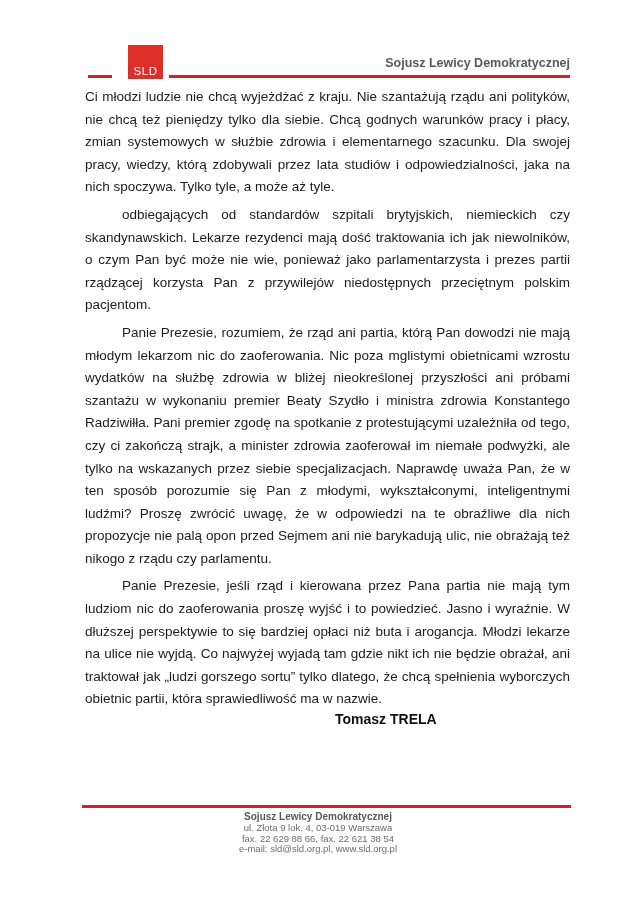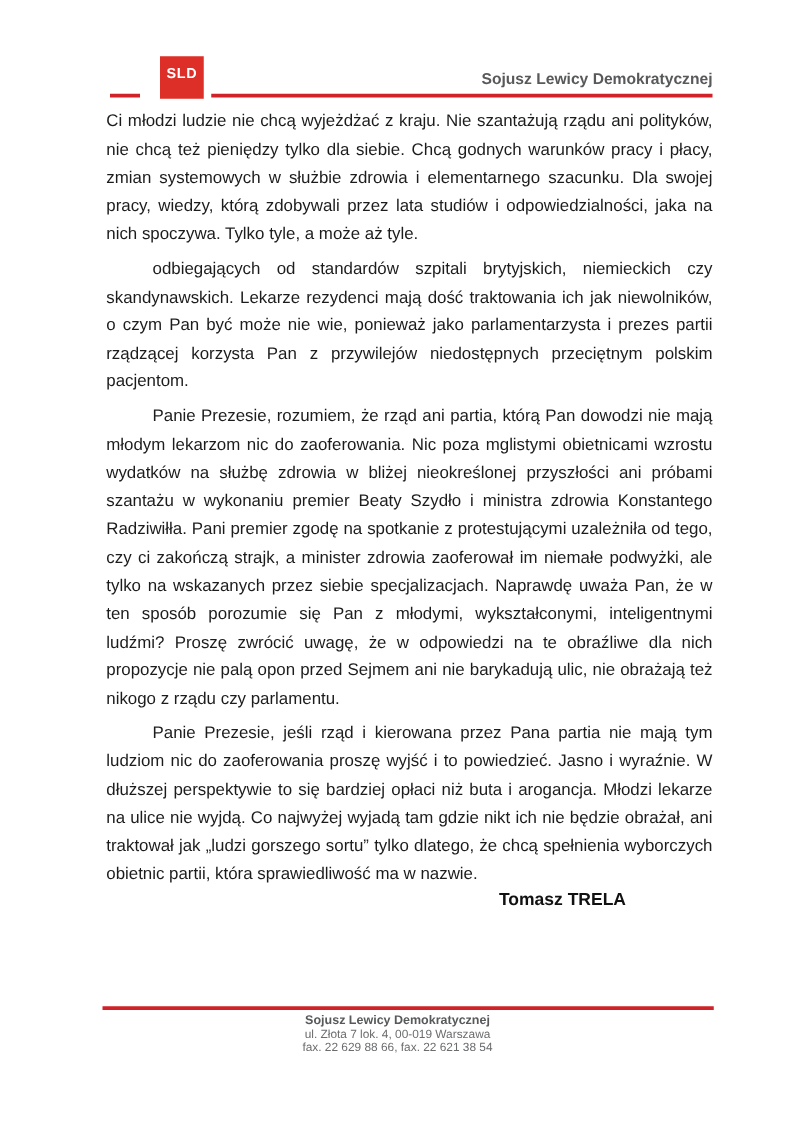--- a/index.html
+++ b/index.html
@@ -23,24 +23,24 @@
     position: absolute;
     left: 128px; top: 45px;
     width: 35px; height: 34px;
     background: #dd2f28;
     display: flex;
     align-items: flex-end;
     justify-content: center;
   }
   .logo-square span {
     color: #ffffff;
-    font-weight: bold;
+    font-weight: normal;
     font-size: 11.5px;
     letter-spacing: 0.5px;
-    padding-bottom: 14px;
+    padding-bottom: 2px;
   }
   .header-line {
     position: absolute;
     left: 169px; top: 75px;
     width: 401px; height: 3px;
     background: #cf2329;
   }
   .header-org {
     position: absolute;
     top: 56px; right: 66px;
@@ -60,21 +60,20 @@
     color: #1c1c1c;
   }
   .body-text p { margin: 0; }
   .body-text p + p { margin-top: 5px; text-indent: 37px; }
 
   
   .signature {
     position: absolute;
     top: 711px; left: 335px;
     width: 230px;
-    text-align: center;
     font-weight: bold;
     font-size: 14px;
     color: #111111;
   }
 
   
   .footer-line {
     position: absolute;
     left: 82px; top: 805px;
     width: 489px; height: 3px;
@@ -111,17 +110,18 @@
     <p>odbiegających od standardów szpitali brytyjskich, niemieckich czy skandynawskich. Lekarze rezydenci mają dość traktowania ich jak niewolników, o czym Pan być może nie wie, ponieważ jako parlamentarzysta i prezes partii rządzącej korzysta Pan z przywilejów niedostępnych przeciętnym polskim pacjentom.</p>
     <p>Panie Prezesie, rozumiem, że rząd ani partia, którą Pan dowodzi nie mają młodym lekarzom nic do zaoferowania. Nic poza mglistymi obietnicami wzrostu wydatków na służbę zdrowia w bliżej nieokreślonej przyszłości ani próbami szantażu w wykonaniu premier Beaty Szydło i ministra zdrowia Konstantego Radziwiłła. Pani premier zgodę na spotkanie z protestującymi uzależniła od tego, czy ci zakończą strajk, a minister zdrowia zaoferował im niemałe podwyżki, ale tylko na wskazanych przez siebie specjalizacjach. Naprawdę uważa Pan, że w ten sposób porozumie się Pan z młodymi, wykształconymi, inteligentnymi ludźmi? Proszę zwrócić uwagę, że w odpowiedzi na te obraźliwe dla nich propozycje nie palą opon przed Sejmem ani nie barykadują ulic, nie obrażają też nikogo z rządu czy parlamentu.</p>
     <p>Panie Prezesie, jeśli rząd i kierowana przez Pana partia nie mają tym ludziom nic do zaoferowania proszę wyjść i to powiedzieć. Jasno i wyraźnie. W dłuższej perspektywie to się bardziej opłaci niż buta i arogancja. Młodzi lekarze na ulice nie wyjdą. Co najwyżej wyjadą tam gdzie nikt ich nie będzie obrażał, ani traktował jak „ludzi gorszego sortu” tylko dlatego, że chcą spełnienia wyborczych obietnic partii, która sprawiedliwość ma w nazwie.</p>
   </div>
 
   <div class="signature">Tomasz TRELA</div>
 
   <div class="footer-line"></div>
   <div class="footer">
     <div class="org">Sojusz Lewicy Demokratycznej</div>
-    <div>ul. Złota 7 lok. 4, 00-019 Warszawa</div>
+    <div>ul. Złota 9 lok. 4, 03-019 Warszawa</div>
     <div>fax. 22 629 88 66, fax. 22 621 38 54</div>
+    <div>e-mail: sld@sld.org.pl, www.sld.org.pl</div>
   </div>
 
 </div>
 
 </body></html>

